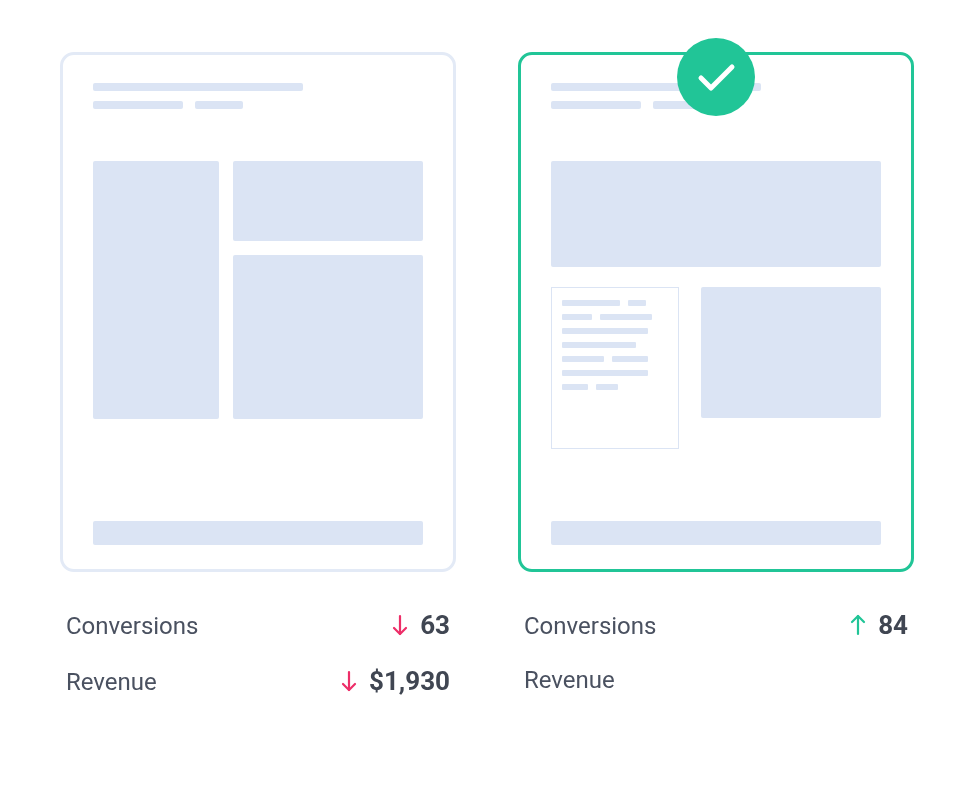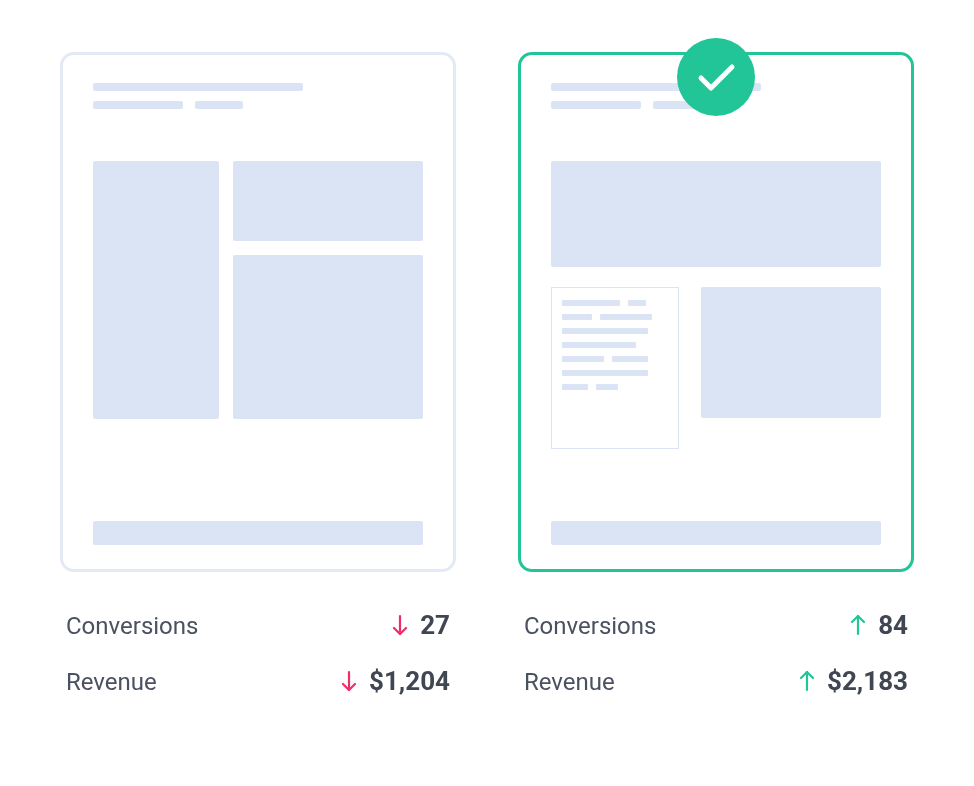--- a/index.html
+++ b/index.html
@@ -102,33 +102,33 @@
     <div class="metrics">
       <div class="metric-row">
         <span class="metric-label">Conversions</span>
         <span class="metric-val">
           <span class="arrow down">
             <svg width="18" height="22" viewBox="0 0 18 22" fill="none" stroke="currentColor" stroke-width="2.2" stroke-linecap="round" stroke-linejoin="round">
                 <line x1="9" y1="2" x2="9" y2="20"></line>
                 <polyline points="3,14 9,20 15,14"></polyline>
               </svg>
           </span>
-          <span class="val-num">27</span>
+          <span class="val-num">63</span>
         </span>
       </div>
       <div class="metric-row">
         <span class="metric-label">Revenue</span>
         <span class="metric-val">
           <span class="arrow down">
             <svg width="18" height="22" viewBox="0 0 18 22" fill="none" stroke="currentColor" stroke-width="2.2" stroke-linecap="round" stroke-linejoin="round">
                 <line x1="9" y1="2" x2="9" y2="20"></line>
                 <polyline points="3,14 9,20 15,14"></polyline>
               </svg>
           </span>
-          <span class="val-num">$1,204</span>
+          <span class="val-num">$1,930</span>
         </span>
       </div>
     </div>
   </div>
 
   <div class="variant">
     <div class="check-badge">
       <svg width="78" height="78" viewBox="0 0 78 78">
         <circle cx="39" cy="39" r="39" fill="#21c597"></circle>
         <path d="M24 40 L34 50 L55 29" fill="none" stroke="#ffffff" stroke-width="5" stroke-linecap="round" stroke-linejoin="round"></path>
@@ -183,26 +183,17 @@
             <svg width="18" height="22" viewBox="0 0 18 22" fill="none" stroke="currentColor" stroke-width="2.2" stroke-linecap="round" stroke-linejoin="round">
                 <line x1="9" y1="20" x2="9" y2="2"></line>
                 <polyline points="3,8 9,2 15,8"></polyline>
               </svg>
           </span>
           <span class="val-num">84</span>
         </span>
       </div>
       <div class="metric-row">
         <span class="metric-label">Revenue</span>
-        <span class="metric-val">
-          <span class="arrow up">
-            <svg width="18" height="22" viewBox="0 0 18 22" fill="none" stroke="currentColor" stroke-width="2.2" stroke-linecap="round" stroke-linejoin="round">
-                <line x1="9" y1="20" x2="9" y2="2"></line>
-                <polyline points="3,8 9,2 15,8"></polyline>
-              </svg>
-          </span>
-          <span class="val-num">$2,183</span>
-        </span>
       </div>
     </div>
   </div>
 
 </div>
 
 </body></html>

